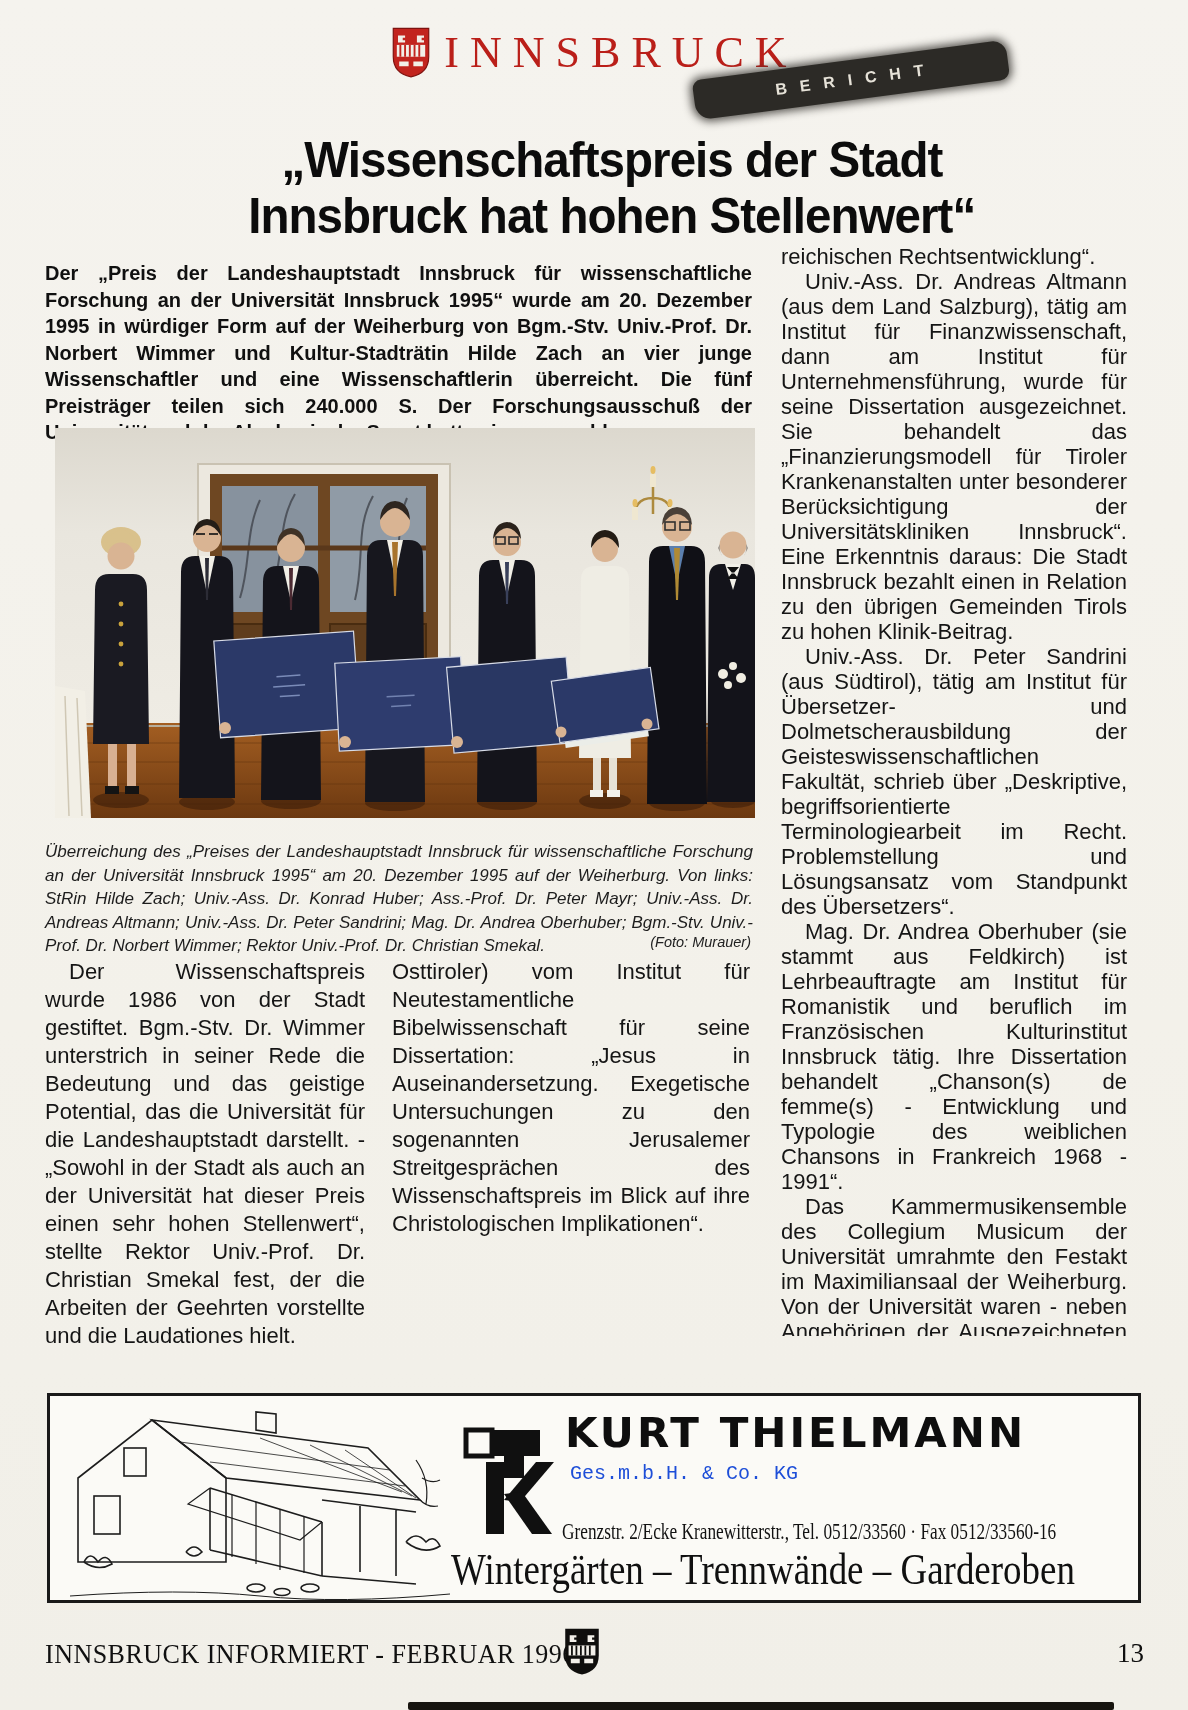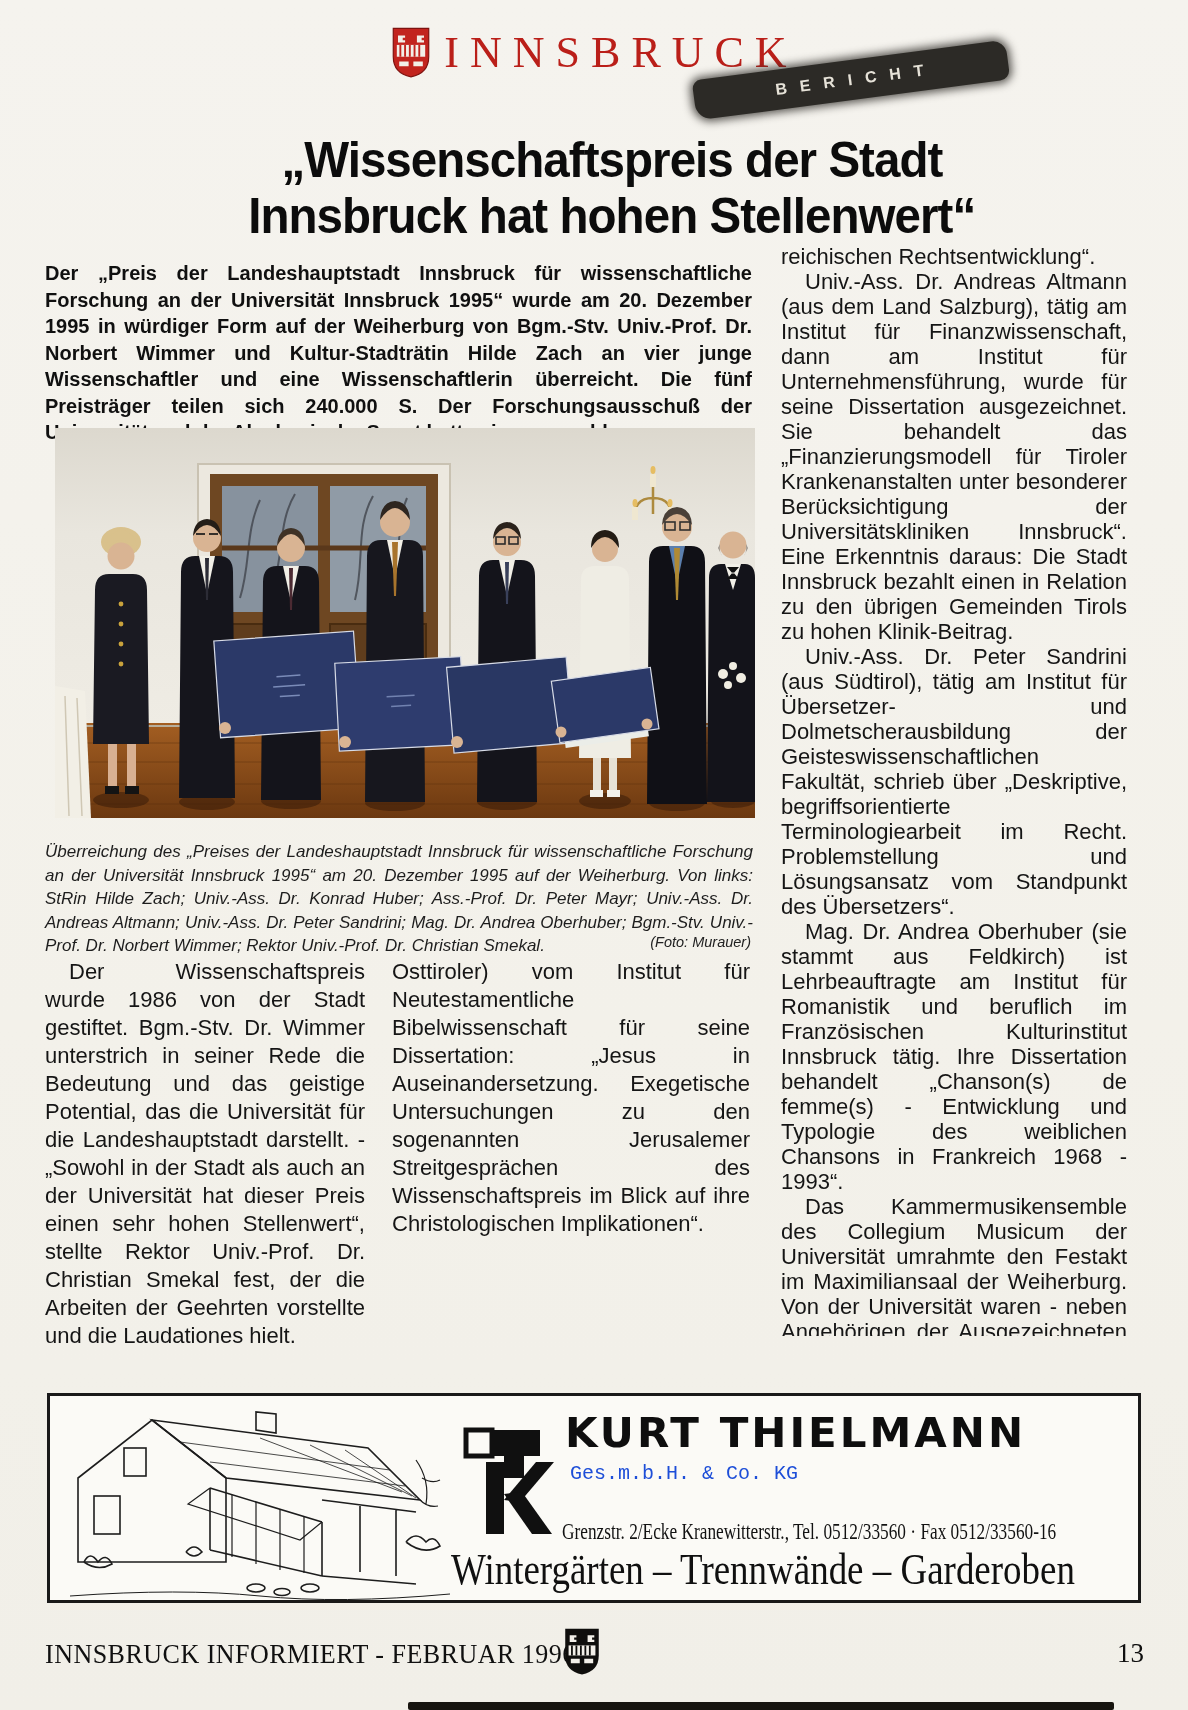--- a/index.html
+++ b/index.html
@@ -78,21 +78,21 @@
     <span class="squeeze">„Wissenschaftspreis der Stadt</span><br>
     <span class="squeeze">Innsbruck hat hohen Stellenwert“</span>
   </h1>
 
   <p class="lead">Der „Preis der Landeshauptstadt Innsbruck für wissenschaftliche Forschung an der Universität Innsbruck 1995“ wurde am 20. Dezember 1995 in würdiger Form auf der Weiherburg von Bgm.-Stv. Univ.-Prof. Dr. Norbert Wimmer und Kultur-Stadträtin Hilde Zach an vier junge Wissenschaftler und eine Wissenschaftlerin überreicht. Die fünf Preisträger teilen sich 240.000 S. Der Forschungsausschuß der Universität und der Akademische Senat hatte sie vorgeschlagen.</p>
 
   <div class="col col3">
     <p class="noindent">reichischen Rechtsentwicklung“.</p>
     <p>Univ.-Ass. Dr. Andreas Altmann (aus dem Land Salzburg), tätig am Institut für Finanzwissenschaft, dann am Institut für Unternehmensführung, wurde für seine Dissertation ausgezeichnet. Sie behandelt das „Finanzierungsmodell für Tiroler Krankenanstalten unter besonderer Berücksichtigung der Universitätskliniken Innsbruck“. Eine Erkenntnis daraus: Die Stadt Innsbruck bezahlt einen in Relation zu den übrigen Gemeinden Tirols zu hohen Klinik-Beitrag.</p>
     <p>Univ.-Ass. Dr. Peter Sandrini (aus Südtirol), tätig am Institut für Übersetzer- und Dolmetscherausbildung der Geisteswissenschaftlichen Fakultät, schrieb über „Deskriptive, begriffsorientierte Terminologiearbeit im Recht. Problemstellung und Lösungsansatz vom Standpunkt des Übersetzers“.</p>
-    <p>Mag. Dr. Andrea Oberhuber (sie stammt aus Feldkirch) ist Lehrbeauftragte am Institut für Romanistik und beruflich im Französischen Kulturinstitut Innsbruck tätig. Ihre Dissertation behandelt „Chanson(s) de femme(s) - Entwicklung und Typologie des weiblichen Chansons in Frankreich 1968 - 1993“.</p>
+    <p>Mag. Dr. Andrea Oberhuber (sie stammt aus Feldkirch) ist Lehrbeauftragte am Institut für Romanistik und beruflich im Französischen Kulturinstitut Innsbruck tätig. Ihre Dissertation behandelt „Chanson(s) de femme(s) - Entwicklung und Typologie des weiblichen Chansons in Frankreich 1968 - 1991“.</p>
     <p>Das Kammermusikensemble des Collegium Musicum der Universität umrahmte den Festakt im Maximiliansaal der Weiherburg. Von der Universität waren - neben Angehörigen der Ausgezeichneten - mit dem Rektor Univ.-Prof. Dr. Smekal auch Prorektor Univ.-Prof. Dr. Moser, Alt-Rektor Univ.-Prof. Dr. Sprung und mehrere Professoren anwesend; die Stadt war, neben den bereits oben Genannten u. a. noch durch Bgm.-Stv. Dipl.-Ing. Eugen Sprenger, die Stadträte Ing. Martin Krulis und Dr. Georg Gschnitzer sowie den Leiter des Kulturamtes, SR Dr. Walter Frenzel, vertreten.</p>
   </div>
 
   <figure class="photo" style="margin:0">
     <svg width="700" height="390" viewBox="0 0 700 390">
       <defs>
         <linearGradient id="wallg" x1="0" y1="0" x2="0" y2="1">
           <stop offset="0" stop-color="#dcd8ce"></stop>
             <stop offset=".35" stop-color="#e9e6de"></stop>
             <stop offset="1" stop-color="#efece4"></stop>

